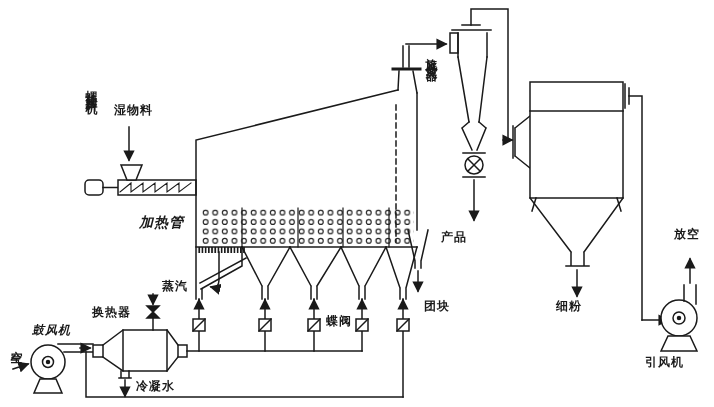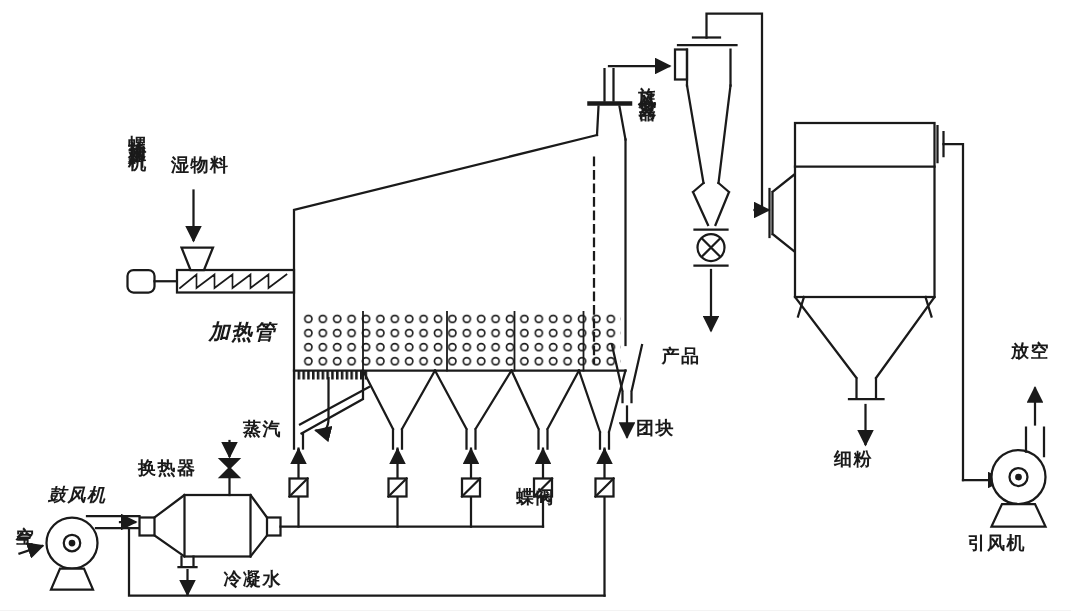--- a/index.html
+++ b/index.html
@@ -174,22 +174,22 @@
   </g>
 </svg>
 
 <div class="lbl v" style="left:84px;  top:80px;">螺旋加料机</div>
 <div class="lbl" style="left:114px; top:104px;">湿物料</div>
 <div class="lbl mid" style="left:139px; top:215px;font-style:italic;">加热管</div>
 <div class="lbl" style="left:142px; top:280px;margin-left:20px;">蒸汽</div>
 <div class="lbl" style="left:92px;  top:306px;">换热器</div>
 <div class="lbl" style="left:32px;  top:324px;font-style:italic;">鼓风机</div>
 <div class="lbl v" style="left:9px;   top:341px; font-size:12px;">空气</div>
-<div class="lbl" style="left:149px; top:380px;">冷凝水</div>
-<div class="lbl" style="left:344px; top:315px;margin-top:10px;">蝶阀</div>
-<div class="lbl" style="left:424px; top:279px;">团块</div>
+<div class="lbl" style="left:136px; top:380px;">冷凝水</div>
+<div class="lbl" style="left:326px; top:315px;">蝶阀</div>
+<div class="lbl" style="left:424px; top:300px;">团块</div>
 <div class="lbl v" style="left:424px; top:48px;">旋风分离器</div>
 <div class="lbl" style="left:441px; top:231px;text-align:right;">产品</div>
 <div class="lbl" style="left:556px; top:300px;">细粉</div>
 <div class="lbl" style="left:674px; top:228px;">放空</div>
 <div class="lbl" style="left:645px; top:356px;text-align:center;">引风机</div>
 
 </div>
 
 </body></html>

